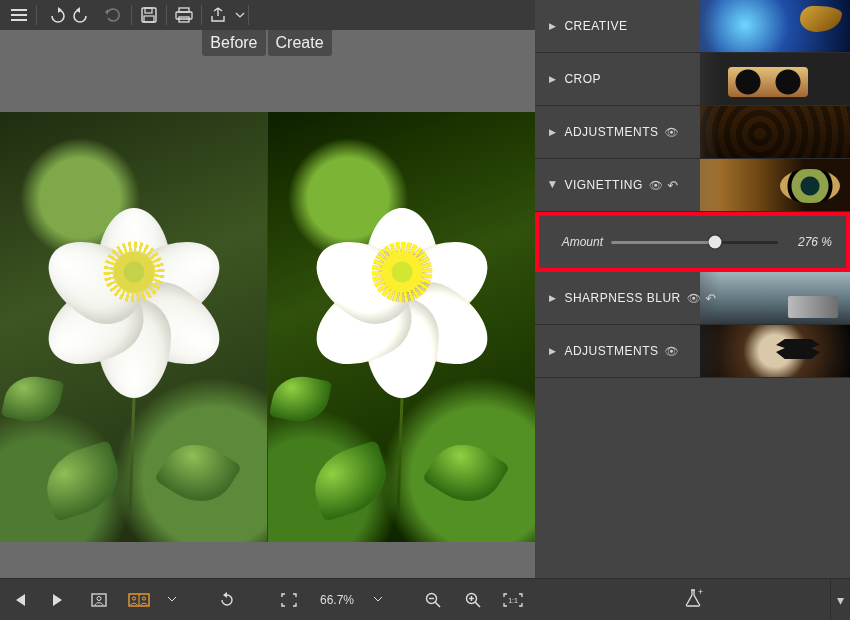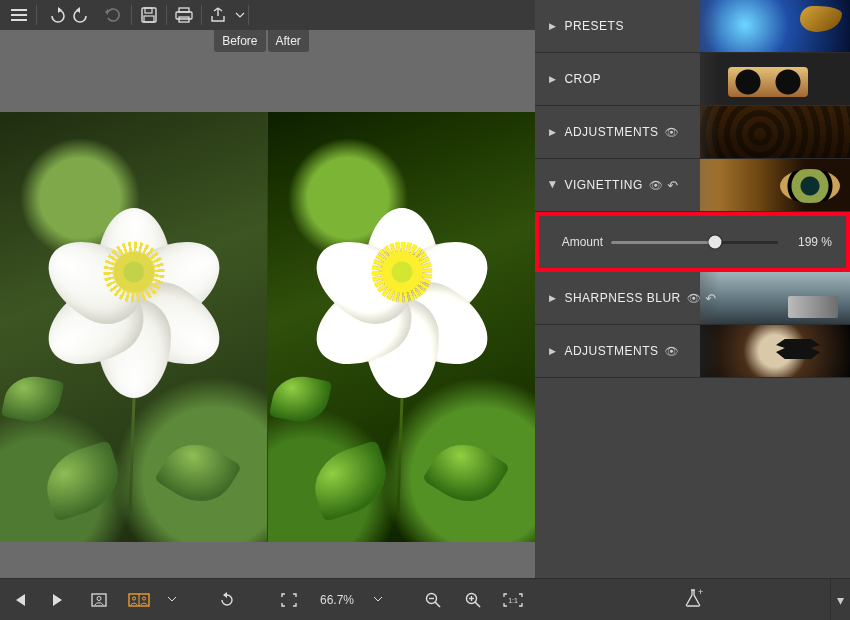--- a/index.html
+++ b/index.html
@@ -29,38 +29,38 @@
   .th-adjust { background:repeating-radial-gradient(circle at 60px 28px,#7a5a2a 0 6px,#4c3a18 6px 12px),linear-gradient(#3a2c14,#1e1508); background-blend-mode:overlay;}
   .th-sharp { background:linear-gradient(90deg,#b78236,#6b4512 40%,#1e0f04 70%); }
   .th-sharp::after{content:"";position:absolute;right:10px;top:10px;width:60px;height:34px;border-radius:50%;background:radial-gradient(circle at 30px 17px,#0b2f2e 0 9px,#8fa24a 10px 18px,#000 19px 22px,#caa25a 23px);}
   .th-blur { background:linear-gradient(180deg,#9fb4bb,#5b6f78 60%,#2f3a40); filter: blur(.3px);}
   .th-blur::after{content:"";position:absolute;right:12px;bottom:6px;width:50px;height:22px;background:linear-gradient(90deg,#bcbcbc,#6e6e6e);border-radius:2px;}
   .th-vign { background:radial-gradient(circle at 75px 26px,#d9c9a8 0 16px,#4a2f1a 40%,#050505 100%); }
   .th-vign::after{content:"";position:absolute;right:30px;top:14px;width:44px;height:20px;background:#111;clip-path:polygon(20% 0,80% 0,100% 30%,80% 45%,100% 65%,80% 100%,20% 100%,0 65%,20% 45%,0 30%);}
 
   
   .sharpbody { background:#444; padding: 12px 14px 12px 14px; border: 4px solid #ff0020; border-top-width:4px; position: relative; }
-  .sliderrow { display: flex; align-items: center; height: 28px; color: #e0e0e0; font-size: 12px; }
+  .sliderrow { display: flex; align-items: center; height: 28px; color: #e0e0e0; font-size: 12px; font-style: italic; }
   .sliderrow .lbl { width: 50px; text-align: right; margin-right: 8px; }
   .sliderrow .val { width: 48px; text-align: right; margin-left: 6px; font-size: 12px; }
   .track { flex: 1; height: 14px; position: relative; display:flex; align-items:center; }
   .track .bar { height: 3px; width: 100%; background: #2b2b2b; border-radius: 2px; position: relative; }
   .track .fill { position:absolute; left:0; top:0; height:100%; background:#888; border-radius:2px; }
   .track .knob { position: absolute; top: 50%; width: 13px; height: 13px; background: #e7e7e7; border-radius: 50%; transform: translate(-50%,-50%); box-shadow: 0 0 2px #000; }
 
   
   .rpfill { flex:1; background:#444; }
   .createpreset { height: 42px; background:#3a3a3a; display:flex; align-items:center; justify-content:center; color:#ddd; font-size:13px; gap:10px; border-top:1px solid #2d2d2d; position:relative;}
   .createpreset .dd { position:absolute; right:0; top:0; width:20px; height:100%; display:flex;align-items:center;justify-content:center; border-left:1px solid #2d2d2d; color:#ccc; font-size:14px;}
 
   
   .imgarea { position:absolute; left:0; top:30px; width:535px; height:548px; background:#6b6b6b; }
   .bflabels { position:absolute; left:0; top:0; width:100%; height:26px; display:flex; }
   .bflabels .half { flex:1; display:flex; justify-content:flex-end; align-items:flex-start; }
-  .bflabels .tag { background:#4a4a4a; color:#eee; font-size:12px; padding:4px 8px; border-radius:0 0 3px 3px; margin-right:2px;}
+  .bflabels .tag { background:#4a4a4a; color:#eee; font-size:16px; padding:4px 8px; border-radius:0 0 3px 3px; margin-right:2px;}
   .imgpair { position:absolute; left:0; top:82px; width:535px; height:430px; display:flex; }
   .imgpair .pane { flex:1; position:relative; overflow:hidden; }
   .imgpair .pane + .pane { border-left:1px solid #3a3a3a; }
   .flower { position:absolute; inset:0; }
   .flower .bg { position:absolute; inset:0; background:
       radial-gradient(circle at 30% 20%, #7ea84a 0 40px, transparent 60px),
       radial-gradient(circle at 80% 85%, #5d8a3a 0 70px, transparent 100px),
       radial-gradient(circle at 15% 90%, #4f7a32 0 60px, transparent 90px),
       linear-gradient(160deg,#1f2d10,#3d5522 40%,#1b2a0e 100%);
   }
@@ -169,21 +169,21 @@
       </svg>
   </div>
 </div>
 
 <div class="imgarea">
   <div class="bflabels">
     <div class="half">
         <div class="tag">Before</div>
       </div>
     <div class="half" style="justify-content:flex-start">
-        <div class="tag">After</div>
+        <div class="tag">Create</div>
       </div>
   </div>
   <div class="imgpair">
     <div class="pane before">
       <div class="flower">
         <div class="bg"></div>
         <div class="leaf l1"></div>
           <div class="leaf l2"></div>
           <div class="leaf l3"></div>
         <div class="stem"></div>
@@ -309,21 +309,21 @@
         <line x1="11" y1="1" x2="11" y2="13" stroke="#f7a431" stroke-width="1.4"></line>
         <path d="M4 7h5M7 4l2 3-2 3" fill="none" stroke="#f7a431" stroke-width="1.4"></path>
       </svg>
     </div>
 </div>
 
 <div class="rightpanel">
 
   <div class="sectionhdr">
     <span class="tri">▶</span>
-    <span class="name">PRESETS</span>
+    <span class="name">CREATIVE</span>
     <div class="thumb th-presets"></div>
   </div>
 
   <div class="sectionhdr">
     <span class="tri">▶</span>
     <span class="name">CROP</span>
     <div class="thumb th-crop"></div>
   </div>
 
   <div class="sectionhdr">
@@ -343,21 +343,21 @@
 
   <div class="sharpbody">
     <div class="sliderrow">
       <span class="lbl">Amount</span>
       <div class="track">
         <div class="bar">
             <div class="fill" style="width:62%"></div>
           </div>
         <div class="knob" style="left:62%"></div>
       </div>
-      <span class="val">199 %</span>
+      <span class="val">276 %</span>
     </div>
   </div>
 
   <div class="sectionhdr">
     <span class="tri">▶</span>
     <span class="name">SHARPNESS BLUR</span>
     <span class="eye">👁</span>
     <span class="reset">↶</span>
     <div class="thumb th-blur"></div>
   </div>

